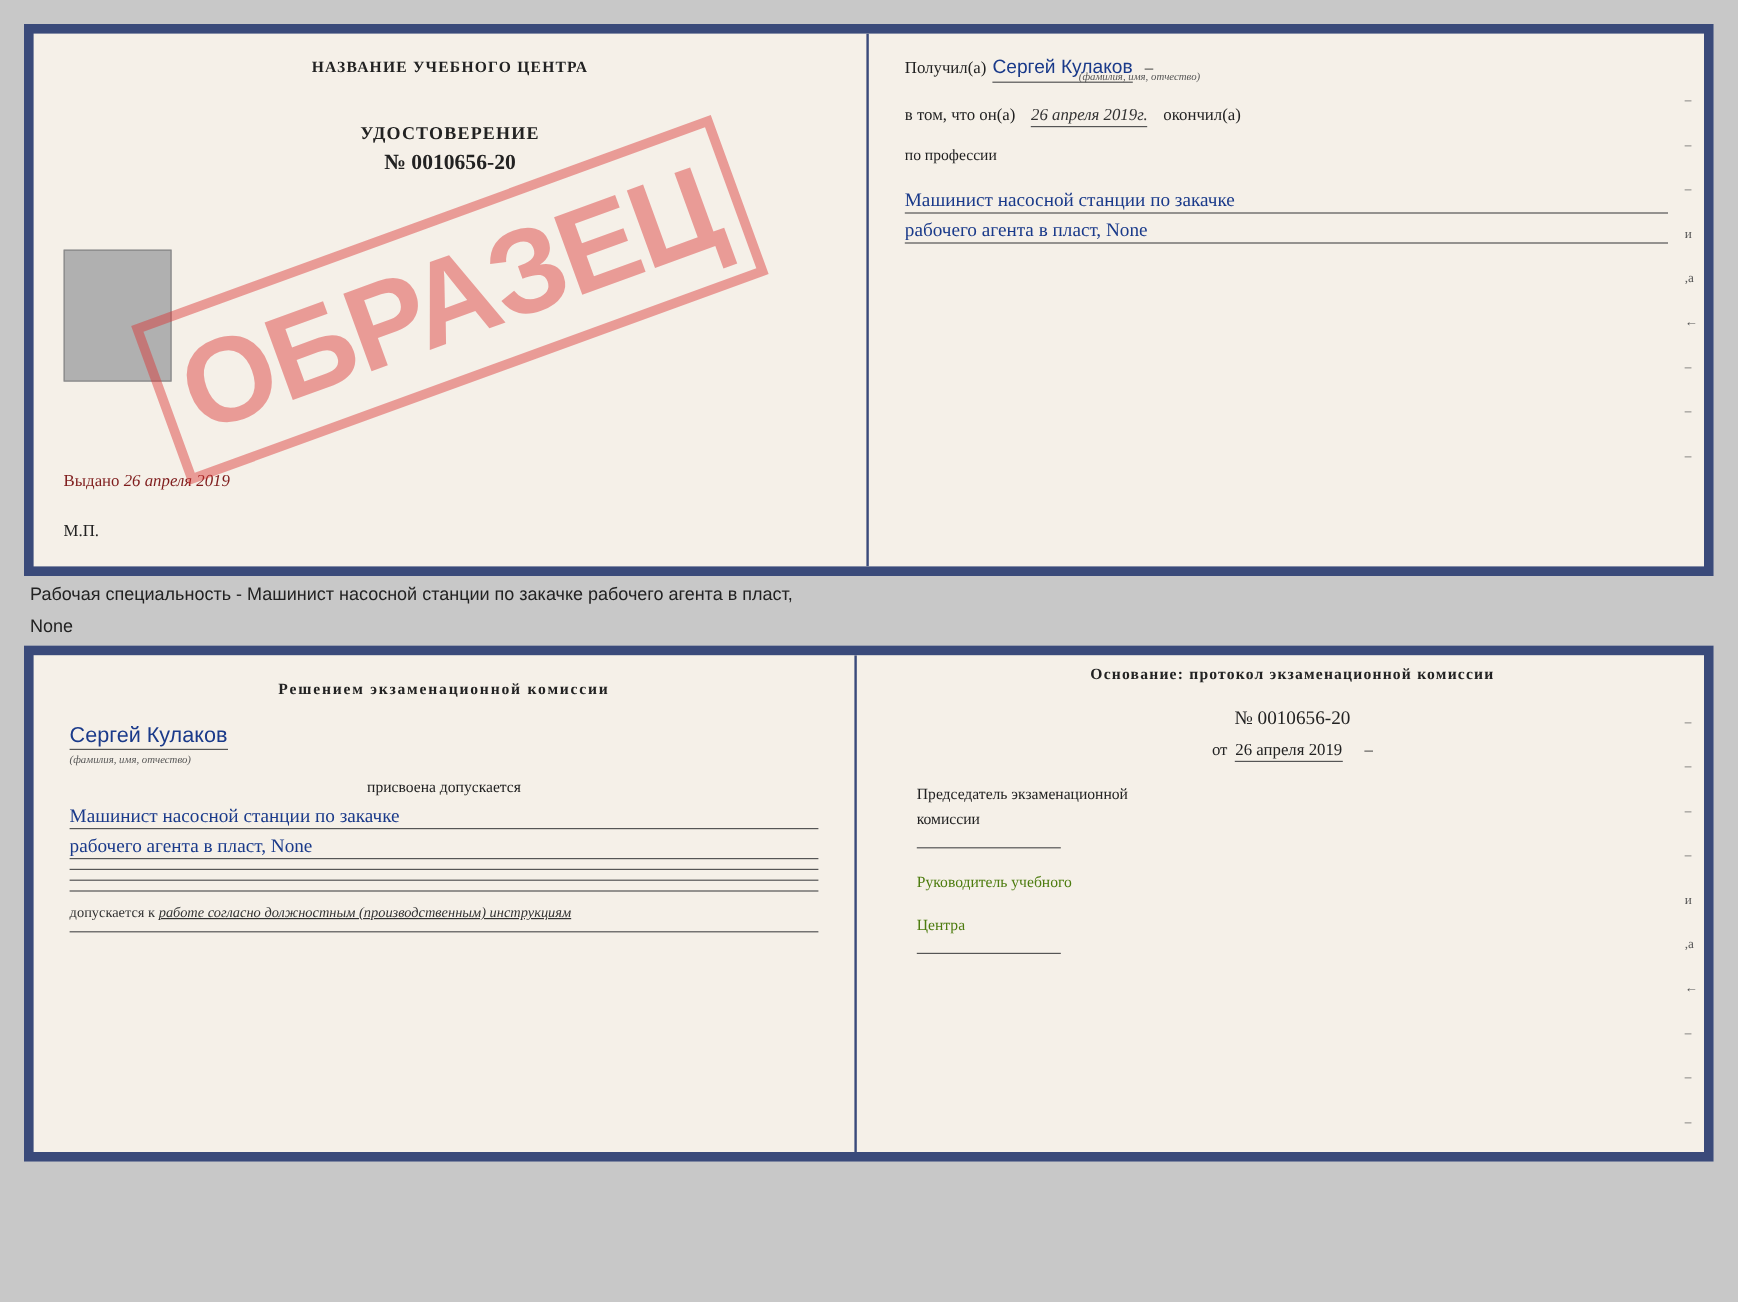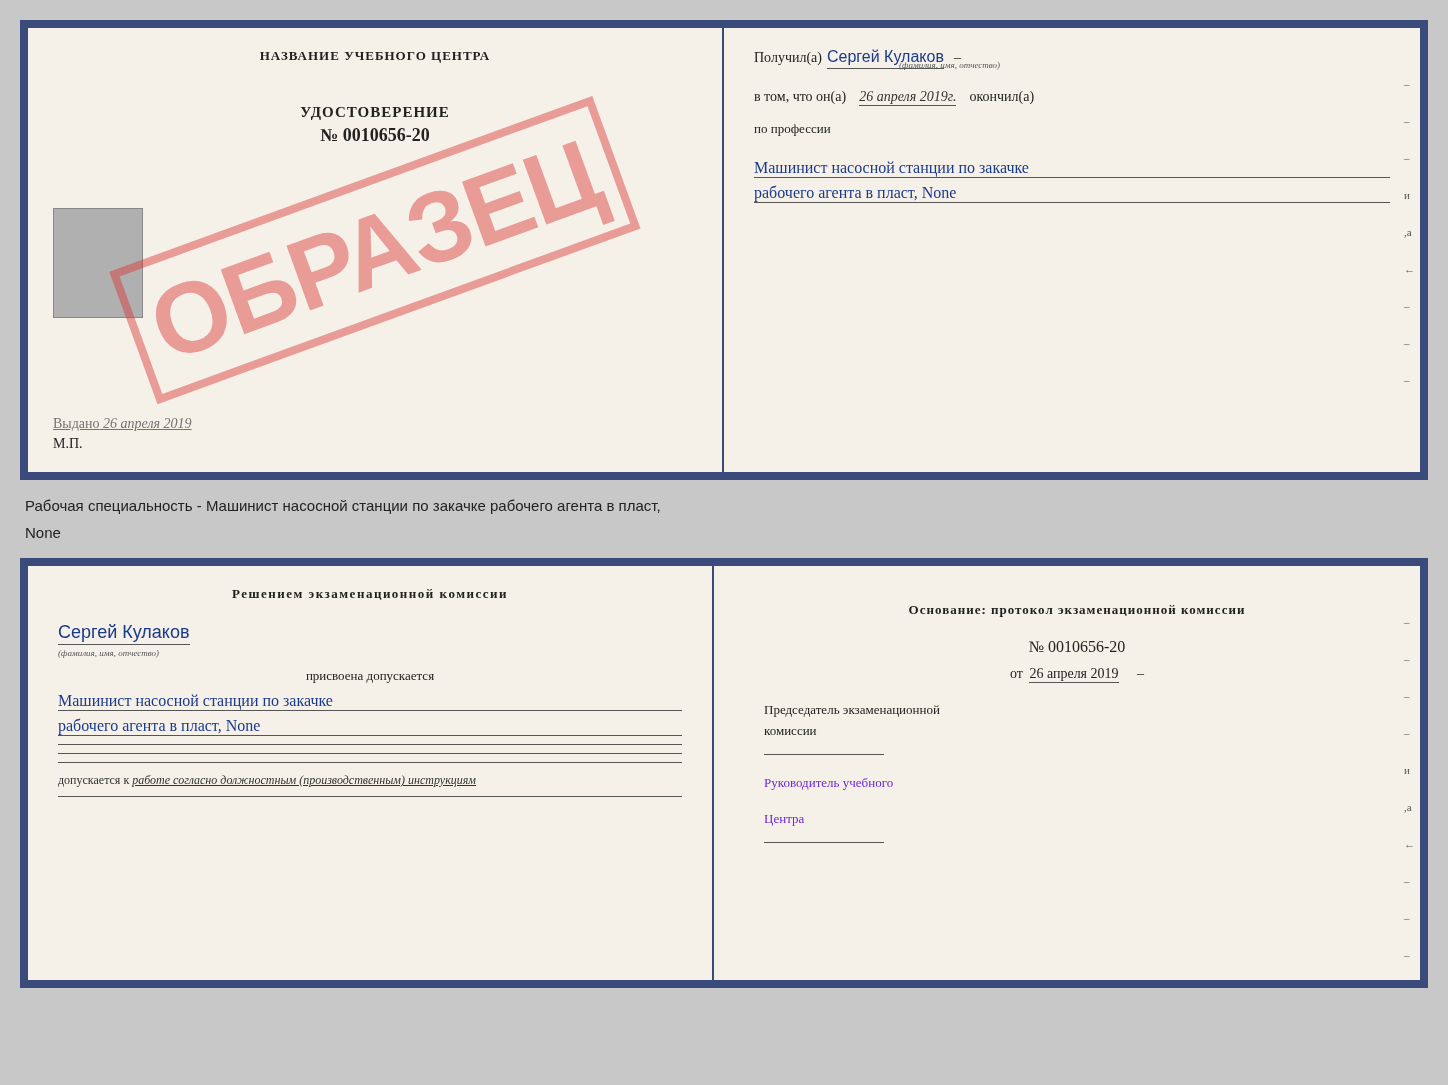--- a/index.html
+++ b/index.html
@@ -7,21 +7,21 @@
       background: #c8c8c8;
       font-family: 'Times New Roman', serif;
       width: 1448px;
       min-height: 1085px;
       padding: 20px;
     }
 
     .page-container {
       display: flex;
       flex-direction: column;
-      gap: 10px;
+      gap: 0;
     }
 
     
     .document-top {
       display: flex;
       background: #f5f0e8;
       border: 8px solid #3a4a7a;
       width: 100%;
       height: 460px;
       position: relative;
@@ -74,25 +74,24 @@
 
     .number-text {
       font-size: 18px;
       font-weight: bold;
       color: #222;
       margin-top: 4px;
     }
 
     .vydano-line {
       position: absolute;
-      bottom: 40px;
+      bottom: 62px;
       left: 25px;
       font-size: 14px;
-      color: #737373;
-      text-decoration: underline;
+      color: #7f1d1d;
     }
 
     .mp-line {
       position: absolute;
       bottom: 20px;
       left: 25px;
       font-size: 14px;
       color: #222;
     }
 
@@ -225,21 +224,21 @@
 
     .doc-bottom-left {
       width: 50%;
       border-right: 2px solid #3a4a7a;
       padding: 20px 30px;
       position: relative;
     }
 
     .doc-bottom-right {
       width: 50%;
-      padding: 36px 30px;
+      padding: 8px 30px;
       position: relative;
       margin-left: 20px;
     }
 
     .resheniem-text {
       font-size: 13px;
       font-weight: bold;
       letter-spacing: 1.5px;
       color: #222;
       text-align: center;
@@ -300,21 +299,21 @@
     }
 
     .predsedatel-text {
       font-size: 13px;
       color: #222;
       margin-bottom: 5px;
     }
 
     .rukovoditel-text {
       font-size: 13px;
-      color: #6d28d9;
+      color: #4d7c0f;
       margin-top: 20px;
       margin-bottom: 5px;
     }
 
     .sign-line {
       border-bottom: 1px solid #555;
       width: 120px;
       margin: 15px 0 5px 0;
       height: 1px;
     }

